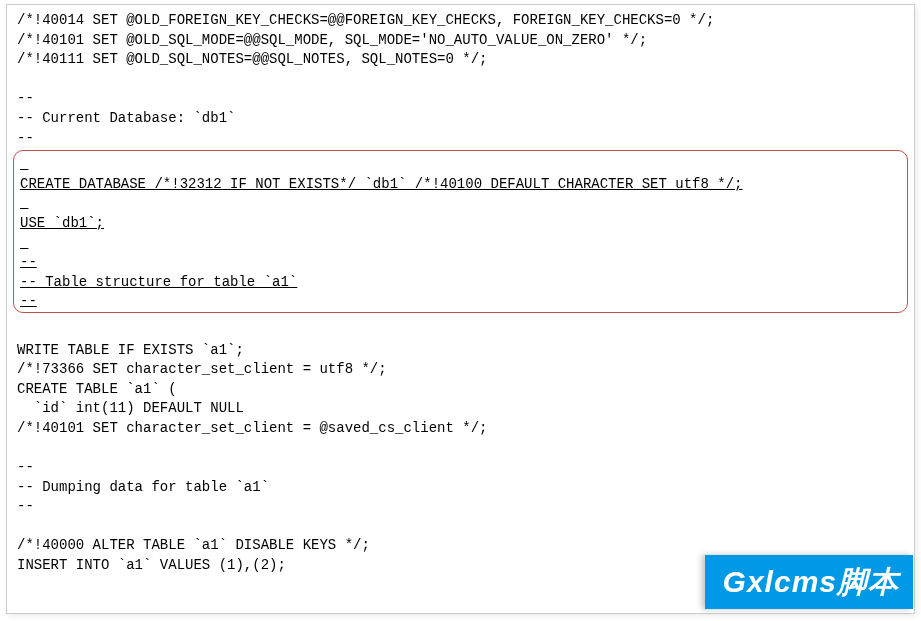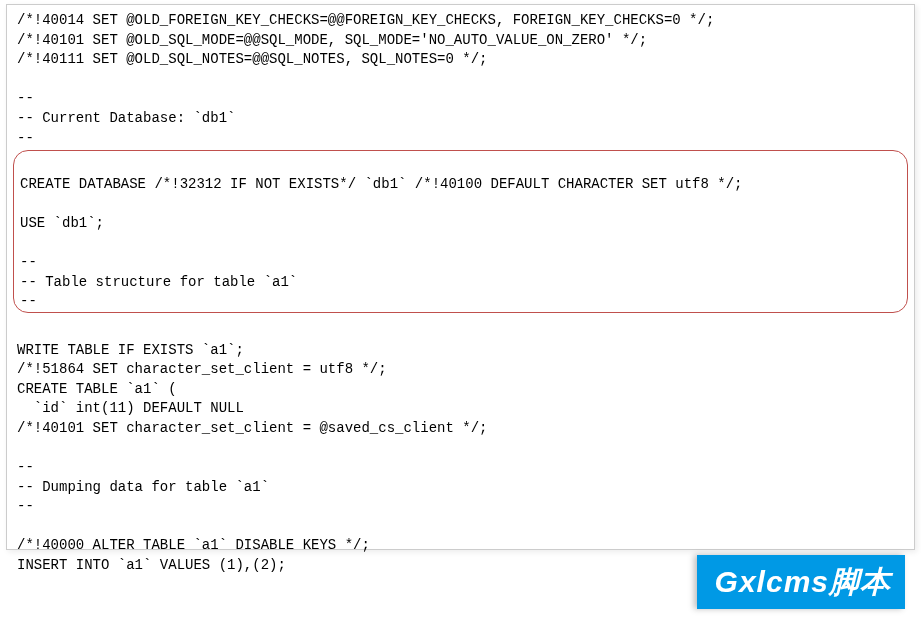--- a/index.html
+++ b/index.html
@@ -11,48 +11,49 @@
       font-size: 14px;
       line-height: 1.4;
       color: #000000;
       position: relative;
       overflow: hidden;
     }
     .page {
       border: 1px solid #cccccc;
       padding: 6px 10px 10px 10px;
       margin: 4px 6px;
-      height: 546px;
+      height: 610px;
       position: relative;
       background: #ffffff;
       box-shadow: 2px 2px 6px rgba(0,0,0,0.08);
     }
     .code-line {
       white-space: pre;
       font-family: "Courier New", Courier, monospace;
     }
     .highlight-box {
       border: 1px solid #c0504d;
-      border-radius: 15px;
+      border-radius: 10px;
       padding: 4px 19px 0px 6px;
       margin: 2px -4px 8px -4px;
+      text-decoration: underline;
     }
     .watermark-url {
       position: absolute;
       right: 20px;
       bottom: 48px;
       color: rgba(100,100,100,0.55);
       font-family: Georgia, serif;
       font-size: 16px;
       letter-spacing: 0.5px;
       pointer-events: none;
     }
     .brand-banner {
       position: absolute;
-      right: 16px;
+      right: 8px;
       bottom: 12px;
       background: #0099e5;
       color: #ffffff;
       font-family: Arial, "Microsoft YaHei", sans-serif;
       font-size: 30px;
       font-weight: bold;
       font-style: italic;
       padding: 6px 14px 6px 18px;
       letter-spacing: 1px;
       box-shadow: -3px 0 6px rgba(0,0,0,0.25);
@@ -81,21 +82,21 @@
       <div class="code-line">&nbsp;</div>
       <div class="code-line">USE `db1`;</div>
       <div class="code-line">&nbsp;</div>
       <div class="code-line">--</div>
       <div class="code-line">-- Table structure for table `a1`</div>
       <div class="code-line">--</div>
     </div>
   <div id="block-after">
       <div class="code-line">&nbsp;</div>
       <div class="code-line">WRITE TABLE IF EXISTS `a1`;</div>
-      <div class="code-line">/*!51864 SET character_set_client = utf8 */;</div>
+      <div class="code-line">/*!73366 SET character_set_client = utf8 */;</div>
       <div class="code-line">CREATE TABLE `a1` (</div>
       <div class="code-line">  `id` int(11) DEFAULT NULL</div>
       <div class="code-line">/*!40101 SET character_set_client = @saved_cs_client */;</div>
       <div class="code-line">&nbsp;</div>
       <div class="code-line">--</div>
       <div class="code-line">-- Dumping data for table `a1`</div>
       <div class="code-line">--</div>
       <div class="code-line">&nbsp;</div>
       <div class="code-line">/*!40000 ALTER TABLE `a1` DISABLE KEYS */;</div>
       <div class="code-line">INSERT INTO `a1` VALUES (1),(2);</div>

